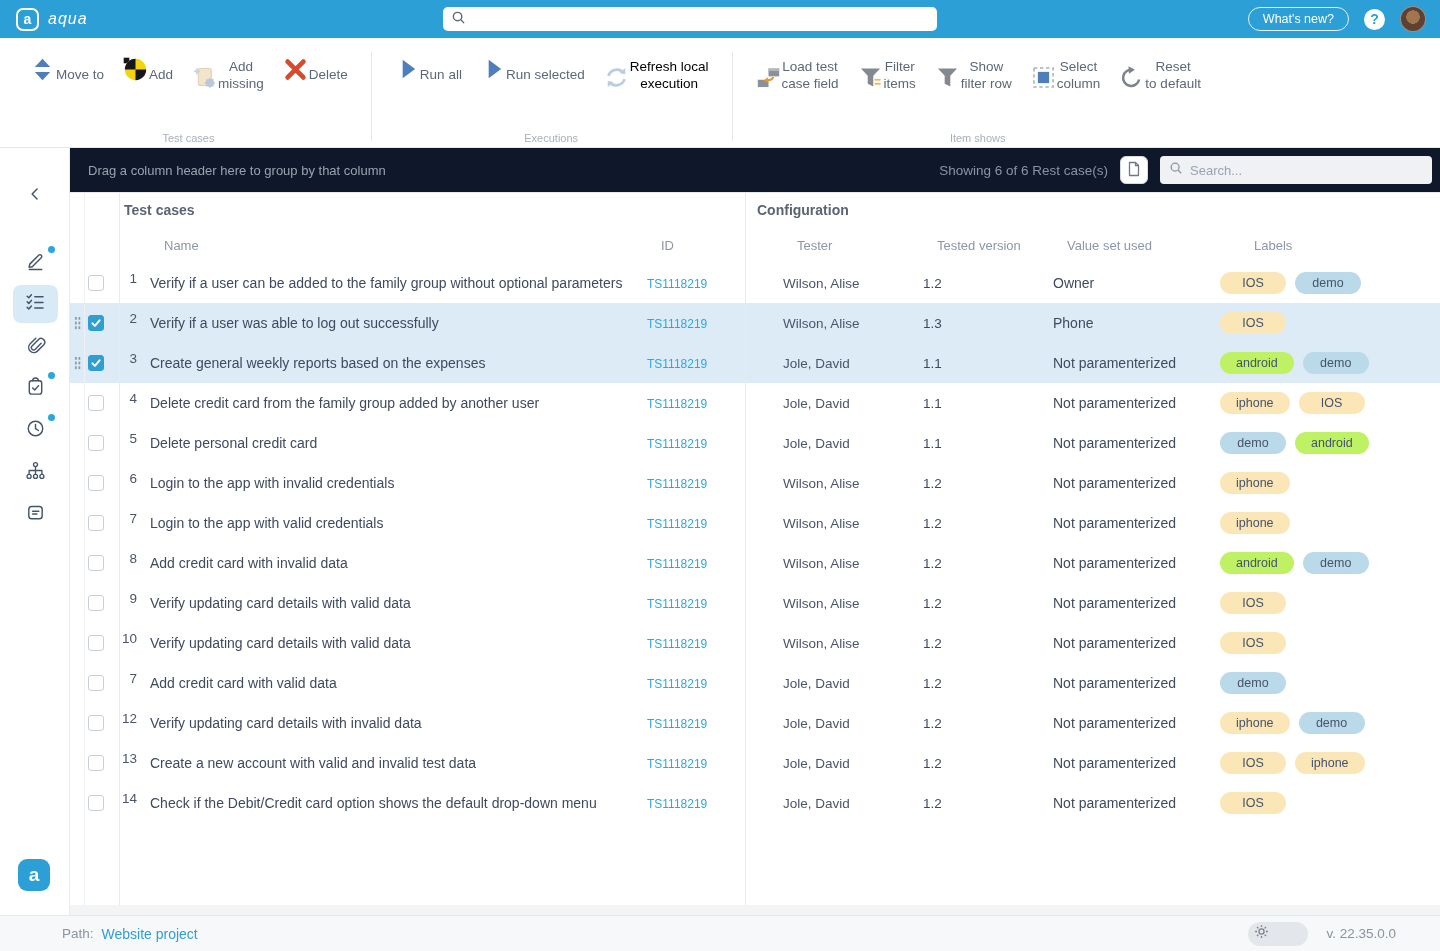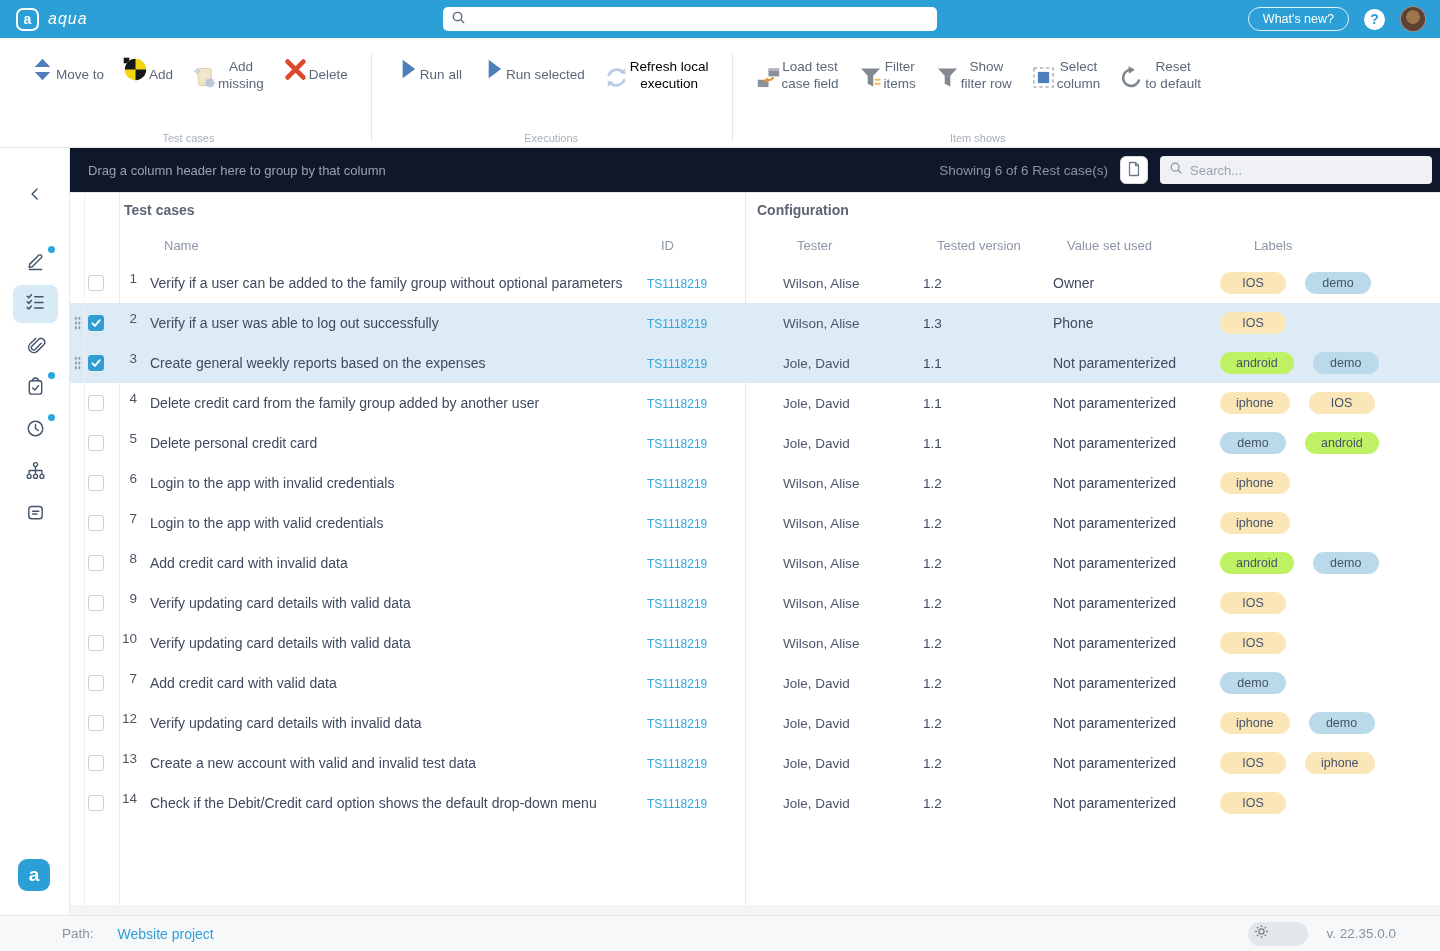--- a/index.html
+++ b/index.html
@@ -66,27 +66,27 @@
   .grip { width:7px; height:14px; background-image:radial-gradient(circle, #8D99A6 1.05px, transparent 1.3px); background-size:3.6px 4.7px; }
   .c-check { padding-left:4px; }
   .cb { width:16px; height:16px; border:1px solid #C8CFD8; border-radius:3px; background:#fff; display:flex; align-items:center; justify-content:center; cursor:pointer; }
   .cb.on { background:#2E9FD0; border-color:#2E9FD0; }
   .c-num { text-align:right; padding-right:13px; font-size:13.5px; color:#4A5568; align-self:start; padding-top:8px; }
   .c-name { font-size:14px; color:#3F4A5F; white-space:nowrap; overflow:hidden; }
   .c-id { padding-left:17px; } .c-id a { color:#2FA6DD; font-size:12px; text-decoration:none; cursor:pointer; }
   .c-tester { padding-left:38px; font-size:13.5px; color:#4A5568; }
   .c-ver { padding-left:23px; font-size:13.5px; color:#3F4A5F; }
   .c-val { padding-left:13px; font-size:14px; color:#3F4A5F; white-space:nowrap; }
-  .c-labels { padding-left:15px; display:flex; gap:19px; align-items:flex-start; }
+  .c-labels { padding-left:15px; display:flex; gap:9px; align-items:flex-start; }
   .pill { height:22px; min-width:66px; padding:0 16px; border-radius:12px; display:inline-flex; align-items:center; justify-content:center; font-size:12.5px; color:#46536A; white-space:nowrap; }
   .pill.yellow { background:#FBE6B8; } .pill.blue { background:#BBDAE9; } .pill.purple { background:#bef264; }
 
   
   .statusbar { height:36px; background:#F7F8FA; border-top:1px solid #E6E9EC; display:flex; align-items:center; padding:0 44px 0 62px; flex:0 0 auto; }
-  .path-label { font-size:13.5px; color:#8A93A0; margin-right:24px; }
+  .path-label { font-size:13.5px; color:#8A93A0; margin-right:8px; }
   .path-link { font-size:14px; color:#2E9FD6; text-decoration:none; cursor:pointer; }
   .sb-right { margin-left:auto; display:flex; align-items:center; gap:18px; }
   .gear-pill { width:60px; height:24px; border-radius:12px; background:#E3E6EA; display:flex; align-items:center; padding-left:5px; cursor:pointer; }
   .version { font-size:13.5px; color:#8A93A0; }
 </style>
 </head>
 <body>
 
 <div class="app">
 

